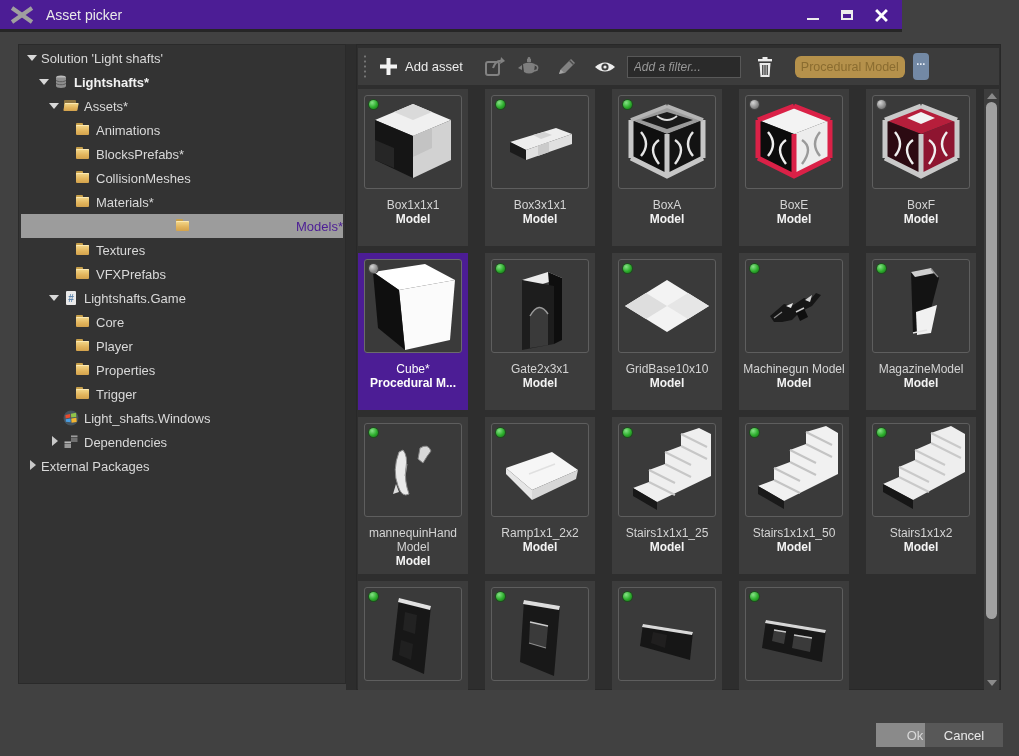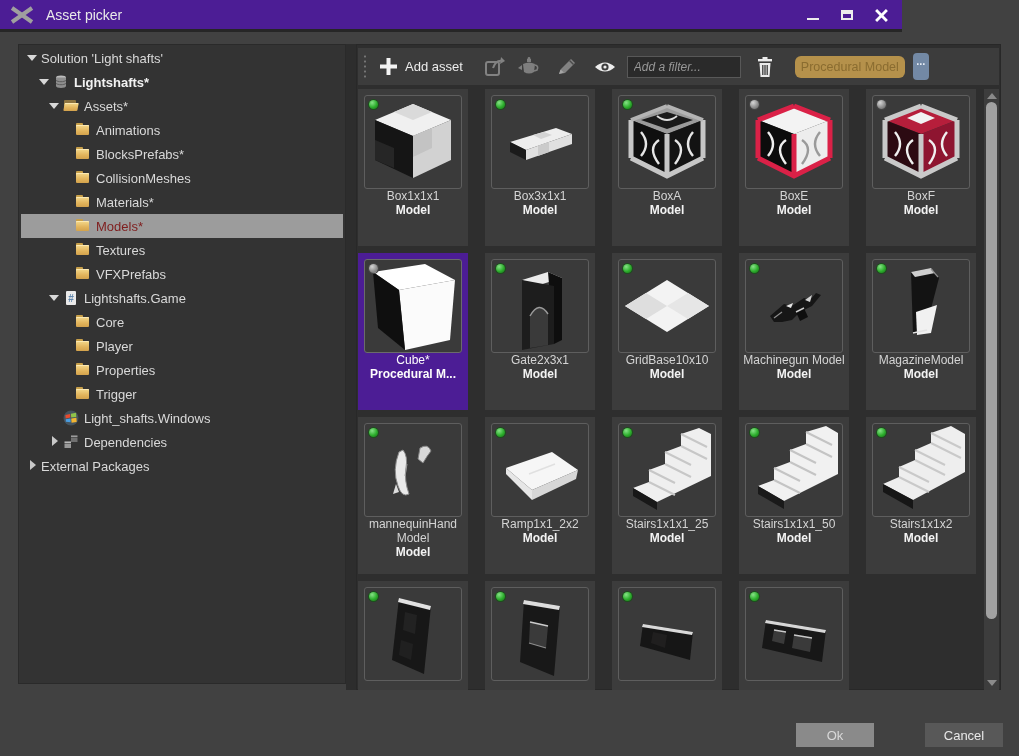--- a/index.html
+++ b/index.html
@@ -13,21 +13,21 @@
   #wctrl{position:absolute;right:6px;top:4px;display:flex;gap:4px;}
   .wbtn{width:30px;height:22px;display:flex;align-items:center;justify-content:center;}
   .wb-min{width:12px;height:2px;background:#ececec;margin-top:8px;}
   .wb-max{width:12px;height:10px;border:2px solid #ececec;border-top:4px solid #ececec;}
 
   
   #sidebar{position:absolute;left:18px;top:44px;width:328px;height:640px;background:#333333;border:1px solid #2a2a2a;overflow:hidden;}
   #splitter{position:absolute;left:346px;top:44px;width:10px;height:646px;background:#2d2d2d;}
   .tree{padding-top:1px;}
   .trow{display:flex;align-items:center;height:24px;color:#d9d9d9;font-size:13px;white-space:nowrap;margin:0 2px;}
-  .trow.selected{background:#9c9c9c;color:#7f1d1d;}
+  .trow.selected{background:#9c9c9c;color:#4c1d95;justify-content:space-between;}
   .trow.bold .tlabel{font-weight:bold;color:#f2f2f2;}
   .l0{padding-left:4px}.l1{padding-left:16px}.l2{padding-left:26px}.l3{padding-left:38px}
   .exp{width:16px;height:16px;flex:none;position:relative;}
   .exp.down::before{content:"";position:absolute;left:2px;top:5px;border-left:5px solid transparent;border-right:5px solid transparent;border-top:6px solid #d8d8d8;}
   .exp.right::before{content:"";position:absolute;left:5px;top:2px;border-top:5px solid transparent;border-bottom:5px solid transparent;border-left:6px solid #c9c9c9;}
   .ticon{width:16px;height:16px;flex:none;margin-right:5px;position:relative;}
   .ticon svg{width:16px;height:16px;display:block;}
   .fic::before{content:"";position:absolute;left:1px;top:1px;width:7px;height:4px;border-radius:1px 1px 0 0;background:#c79f4a;}
   .fic::after{content:"";position:absolute;left:1px;top:3px;width:13px;height:10px;border-radius:1px;background:linear-gradient(180deg,#f4d98c 0%,#e2b45c 60%,#d3a24c 100%);box-shadow:inset 0 1px 0 #fce9b2;}
   .fic.open::before{width:12px;height:9px;top:2px;background:#8d7440;}
@@ -49,34 +49,34 @@
   
   #grid{position:absolute;left:1px;top:44px;width:618px;height:601px;overflow:hidden;display:grid;grid-template-columns:repeat(5,110px);grid-auto-rows:157px;column-gap:17px;row-gap:7px;align-content:start;}
   .tile{background:#3c3c3c;position:relative;display:flex;flex-direction:column;align-items:center;}
   .tile.selected{background:#4c1d95;}
   .thumb{margin-top:6px;width:98px;height:94px;border:1px solid #5e5e5e;border-radius:3px;background:#3a3a3a;position:relative;flex:none;}
   .tile.selected .thumb{border-color:#6b6b6b;}
   .thumb svg{position:absolute;left:0;top:0;width:96px;height:92px;}
   .dot{position:absolute;left:4px;top:4px;width:9px;height:9px;border-radius:50%;}
   .dot.green{background:radial-gradient(circle at 35% 30%,#86e286 0%,#2cae2c 55%,#147114 100%);box-shadow:0 0 0 1px #1c4f1c;}
   .dot.gray{background:radial-gradient(circle at 35% 30%,#d6d6d6 0%,#8f8f8f 55%,#5c5c5c 100%);box-shadow:0 0 0 1px #454545;}
-  .tname{margin-top:0;font-size:12px;line-height:14px;color:#d4d4d4;text-align:center;width:104px;word-wrap:break-word;}
+  .tname{margin-top:9px;font-size:12px;line-height:14px;color:#d4d4d4;text-align:center;width:104px;word-wrap:break-word;}
   .ttype{font-size:12px;line-height:14px;font-weight:bold;color:#f3f3f3;text-align:center;width:104px;white-space:nowrap;overflow:hidden;}
   .tile.selected .tname,.tile.selected .ttype{color:#fdfdfd;}
 
   
   #vscroll{position:absolute;left:627px;top:44px;width:15px;height:601px;background:#3d3d3d;}
   .sarrow{position:absolute;left:3px;width:0;height:0;}
   .sarrow.up{top:4px;border-left:5px solid transparent;border-right:5px solid transparent;border-bottom:6px solid #8a8a8a;}
   .sarrow.dn{bottom:4px;border-left:5px solid transparent;border-right:5px solid transparent;border-top:6px solid #8a8a8a;}
   .sthumb{position:absolute;left:2px;top:13px;width:11px;height:517px;background:#a2a2a2;border-radius:6px;}
 
   
   .fbtn{position:absolute;top:723px;width:78px;height:24px;font-size:13px;display:flex;align-items:center;justify-content:center;}
-  #okbtn{left:796px;background:#8a8a8a;color:#d9d9d9;}
+  #okbtn{left:876px;background:#8a8a8a;color:#d9d9d9;}
   #cancelbtn{left:925px;background:#585858;color:#e8e8e8;}
 </style>
 </head>
 <body>
 
 <div id="win">
 
   <div id="titlebar">
     <svg id="logo" viewBox="0 0 24 18">
       <path d="M2 2 L12 9 L22 2" stroke="#9f9f9f" stroke-width="4" fill="none"></path>

